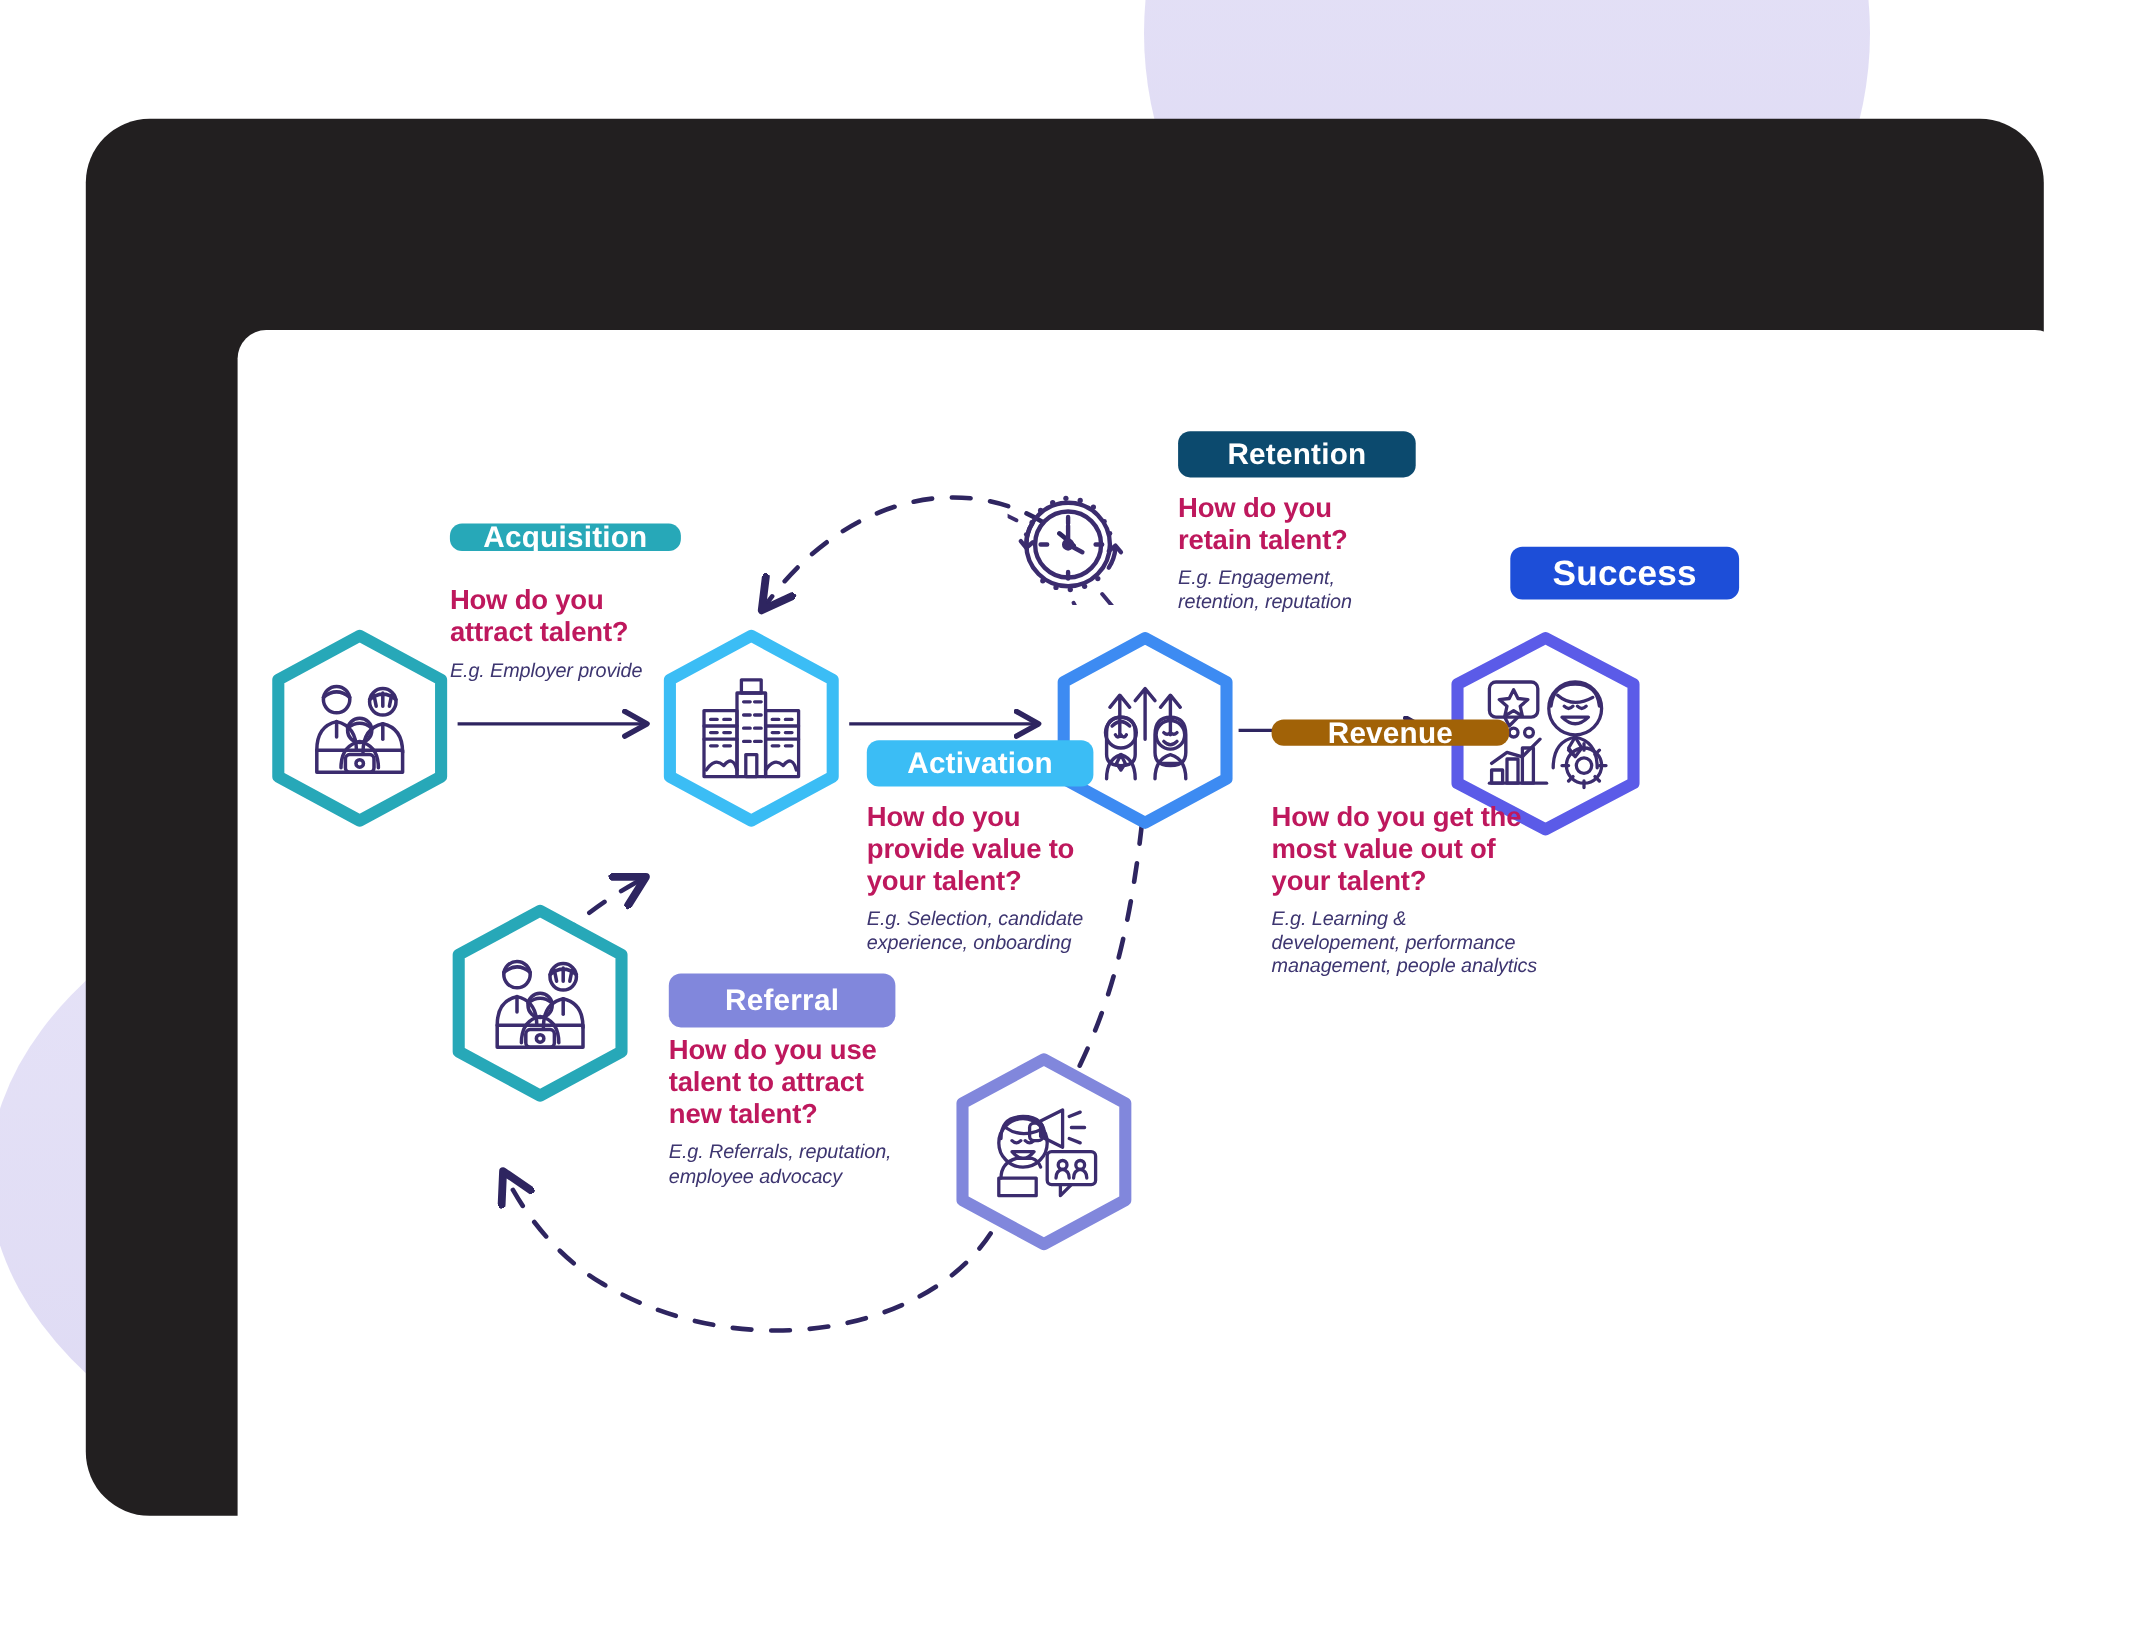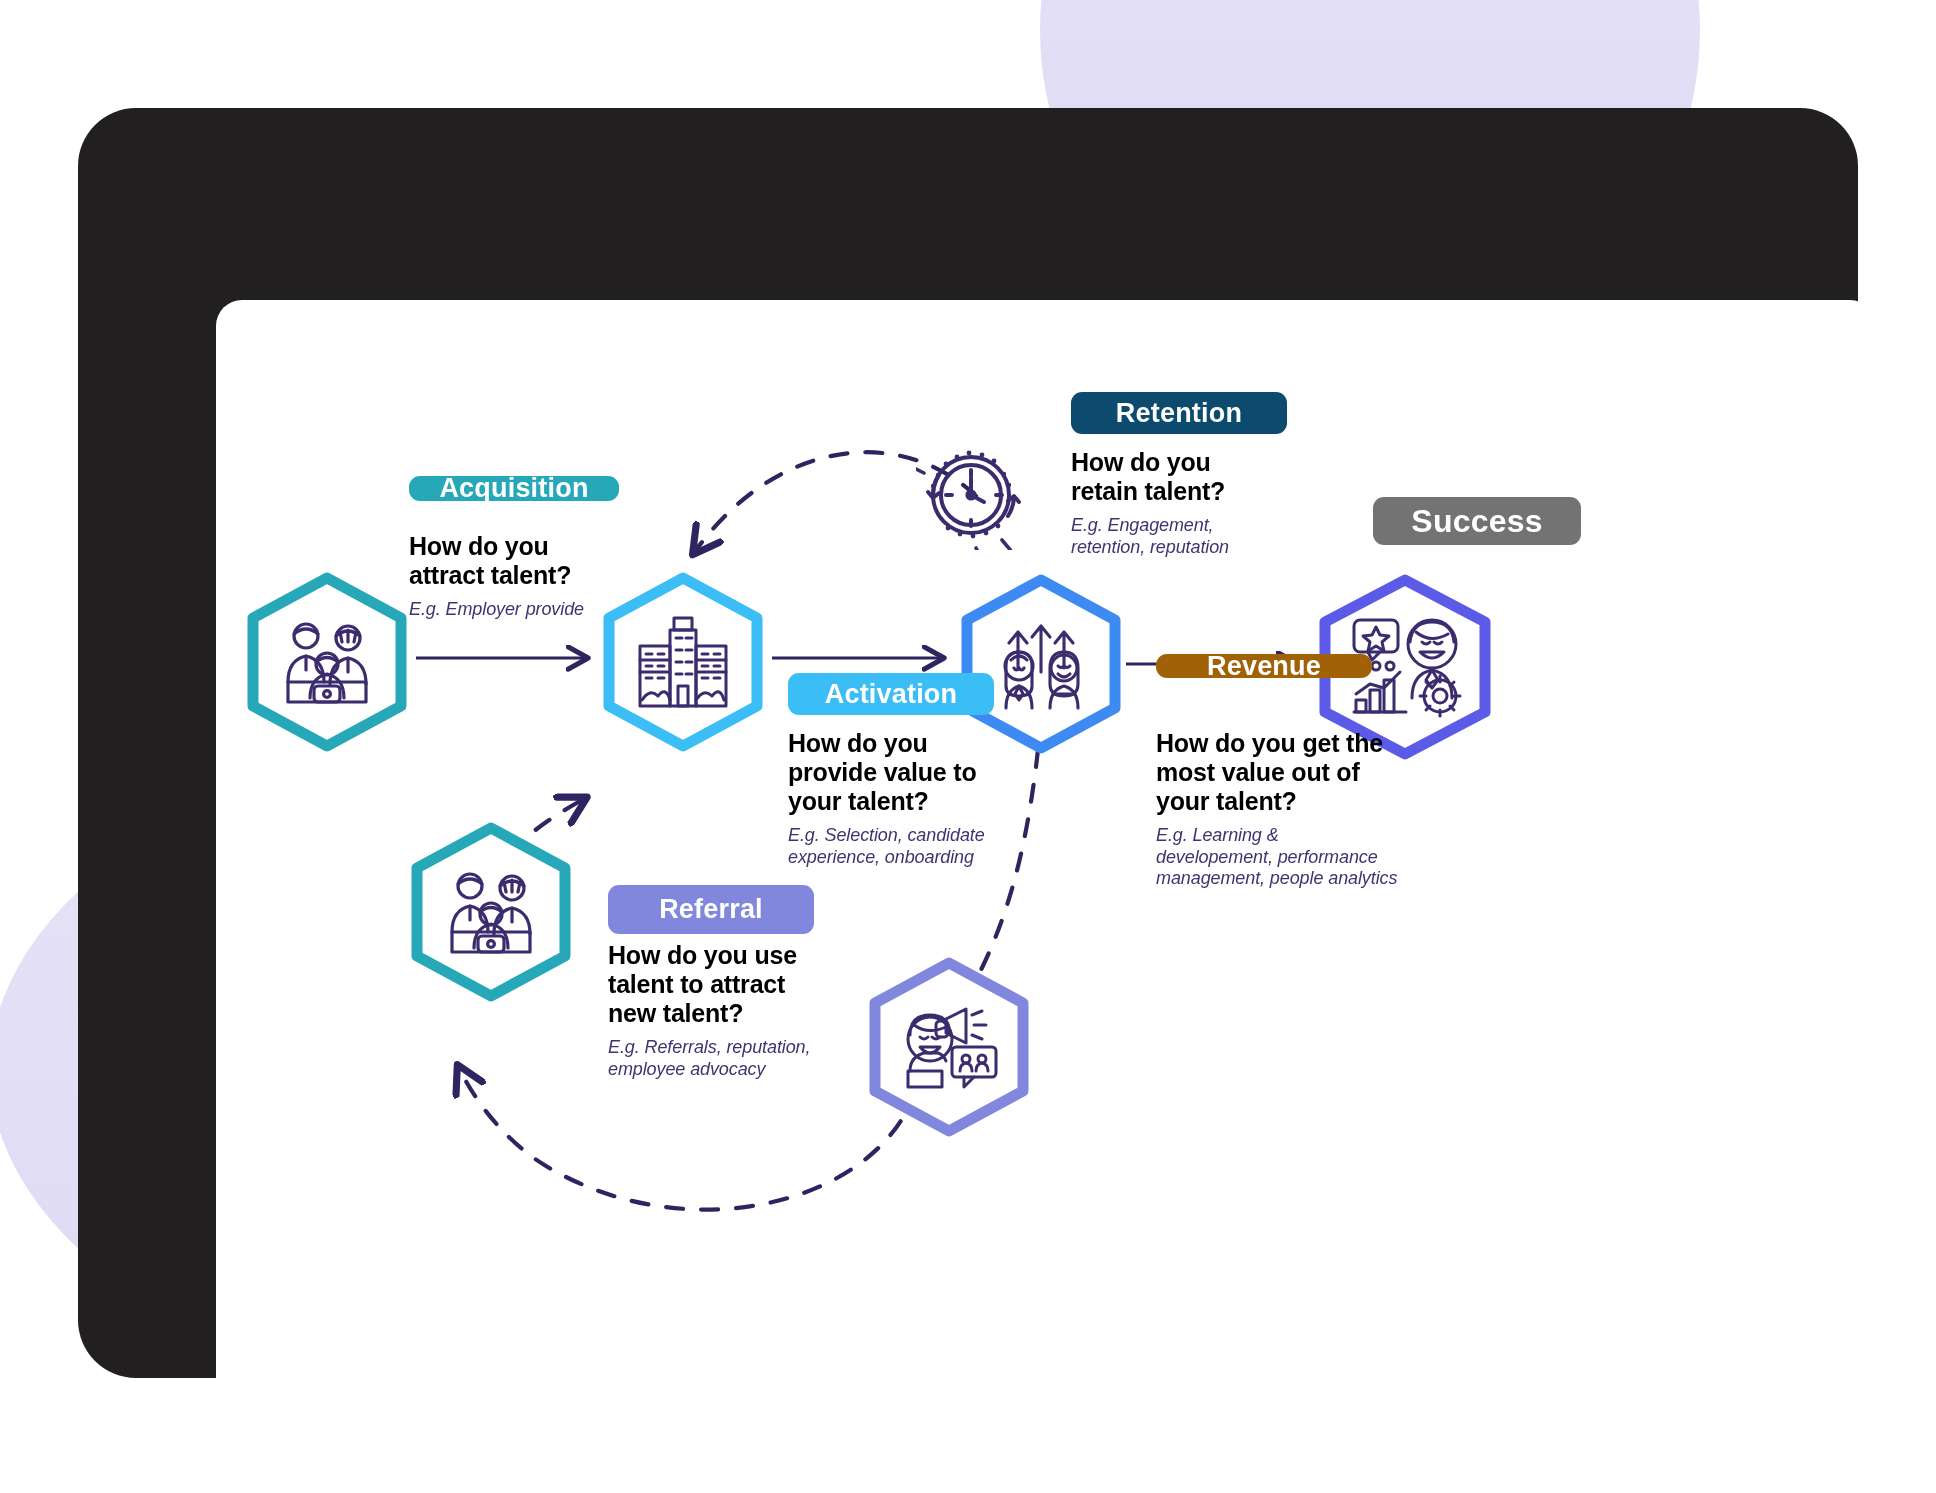--- a/index.html
+++ b/index.html
@@ -23,21 +23,21 @@
 
   
   .hex{position:absolute;}
   .hex svg{display:block;}
 
   
   .badge{position:absolute;border-radius:11px;color:#ffffff;
          font-weight:bold;display:flex;align-items:center;justify-content:center;
          letter-spacing:.2px;box-sizing:border-box;}
   .blk{position:absolute;}
-  .q{color:#000000;font-weight:bold;font-size:25px;line-height:1.16;
+  .q{color:#be185d;font-weight:bold;font-size:25px;line-height:1.16;
      letter-spacing:-.2px;}
   .eg{color:#3d3570;font-style:italic;font-size:18px;line-height:1.2;
       margin-top:9px;letter-spacing:-.1px;}
 </style>
 </head>
 <body>
 
 <div id="stage">
 
   <div class="blob" id="blob-tr"></div>
@@ -253,21 +253,21 @@
           <div class="q">How do you attract talent?</div>
           <div class="eg">E.g. Employer provide</div>
         </div>
 
         <div class="badge" style="left: 855px; top: 92px; width: 216px; height: 42px; font-size: 27px; background: #0c4a6e;">Retention</div>
         <div class="blk" style="left:855px;top:148px;width:212px;">
           <div class="q">How do you retain talent?</div>
           <div class="eg">E.g. Engagement, retention, reputation</div>
         </div>
 
-        <div class="badge" style="left: 1157px; top: 197px; width: 208px; height: 48px; font-size: 32px; background: #737373;">Success</div>
+        <div class="badge" style="left: 1157px; top: 197px; width: 208px; height: 48px; font-size: 32px; background: #1d4ed8;">Success</div>
 
         <div class="badge" style="left: 572px; top: 373px; width: 206px; height: 42px; font-size: 27px; background: rgb(59, 189, 245);">Activation</div>
         <div class="blk" style="left:572px;top:429px;width:214px;">
           <div class="q">How do you provide value to your talent?</div>
           <div class="eg">E.g. Selection, candidate experience, onboarding</div>
         </div>
 
         <div class="badge" style="left: 940px; top: 354px; width: 216px; height: 24px; font-size: 27px; background: #a16207;">Revenue</div>
         <div class="blk" style="left:940px;top:429px;width:244px;">
           <div class="q">How do you get the most value out of your talent?</div>

